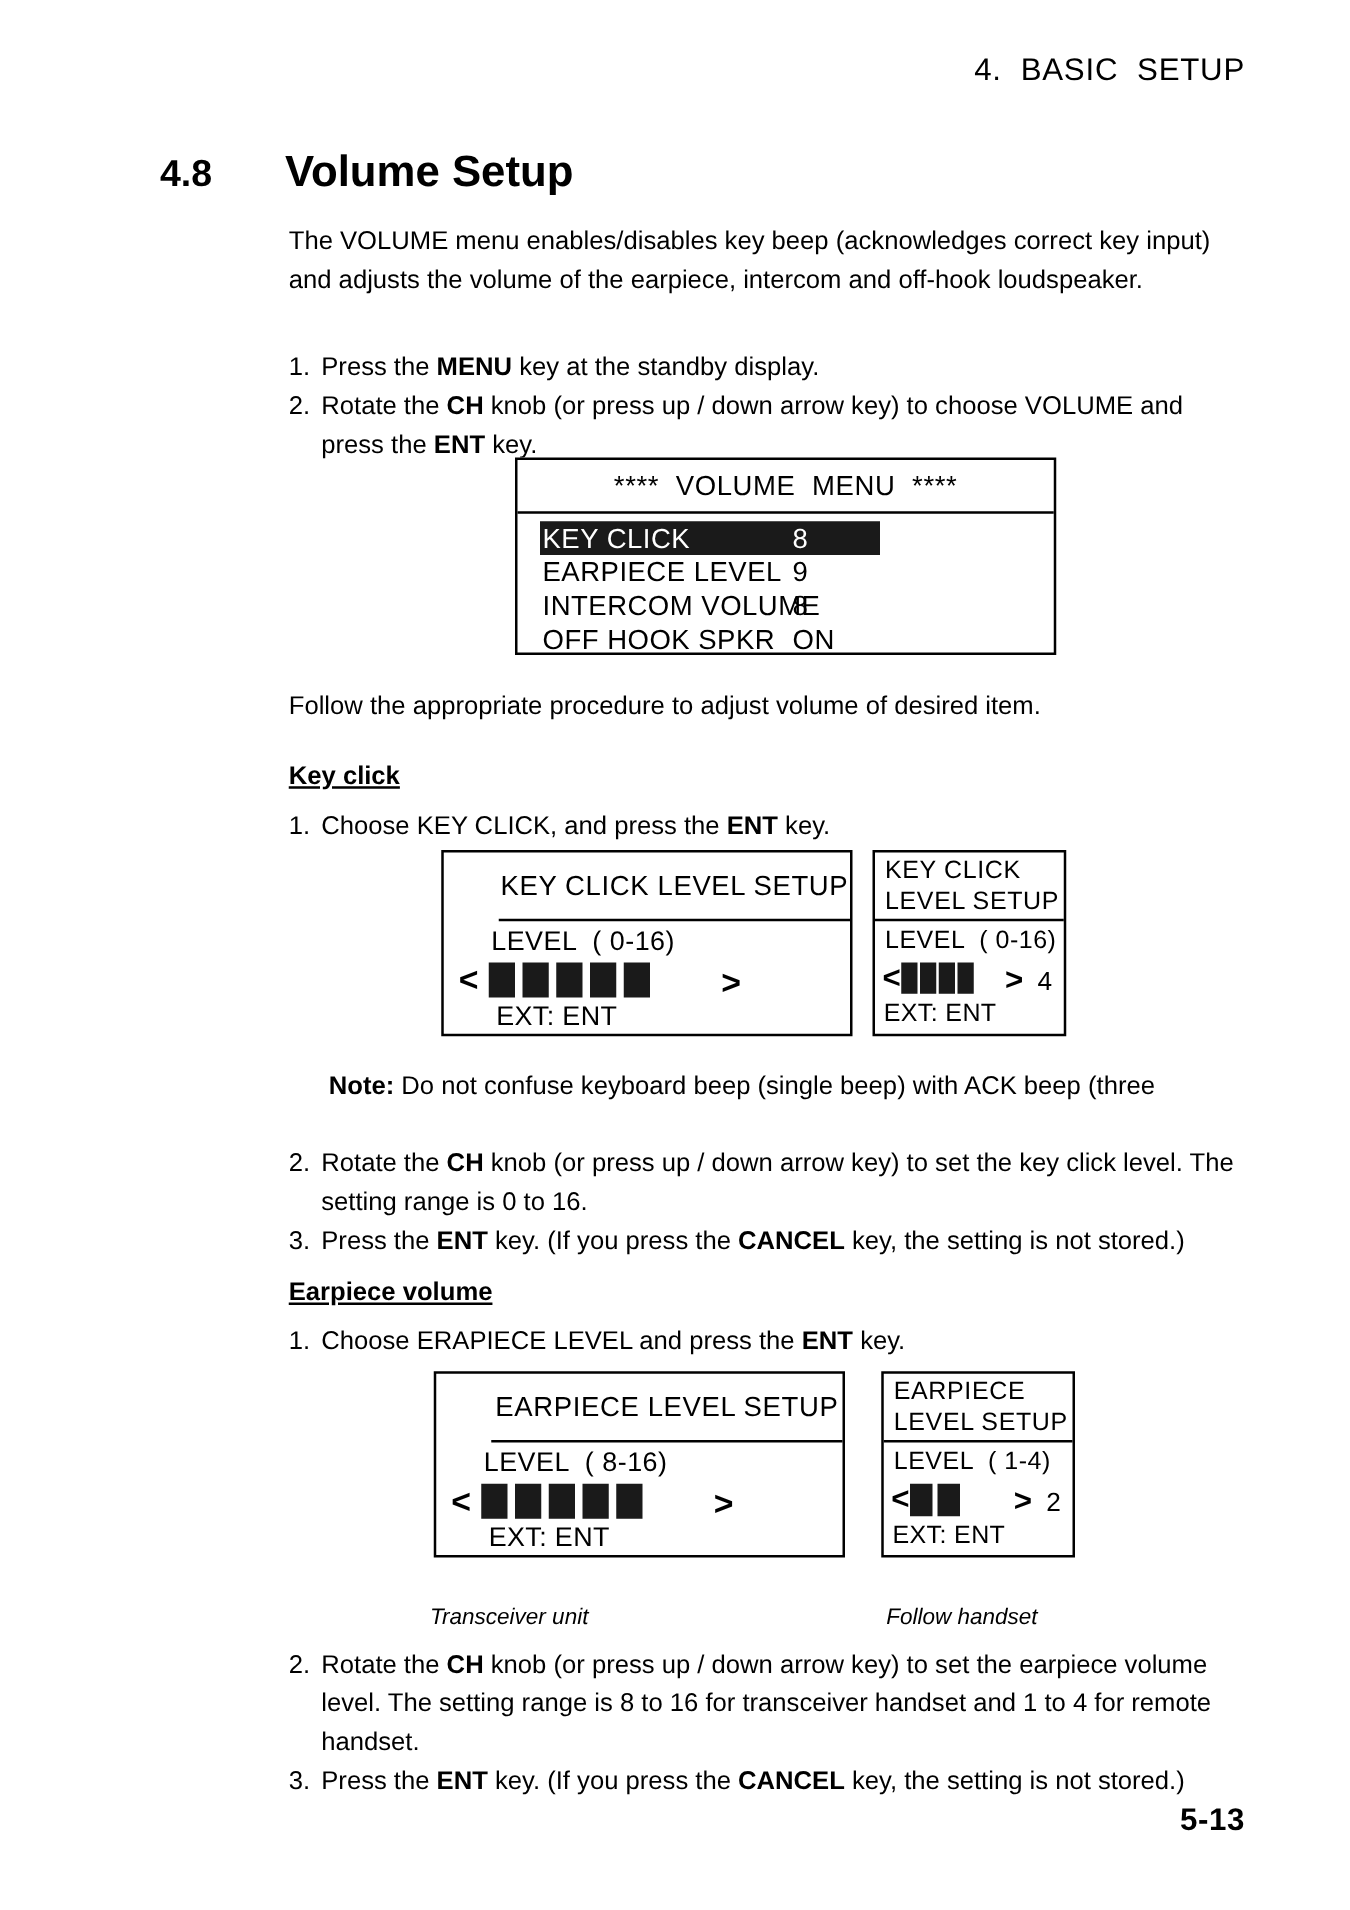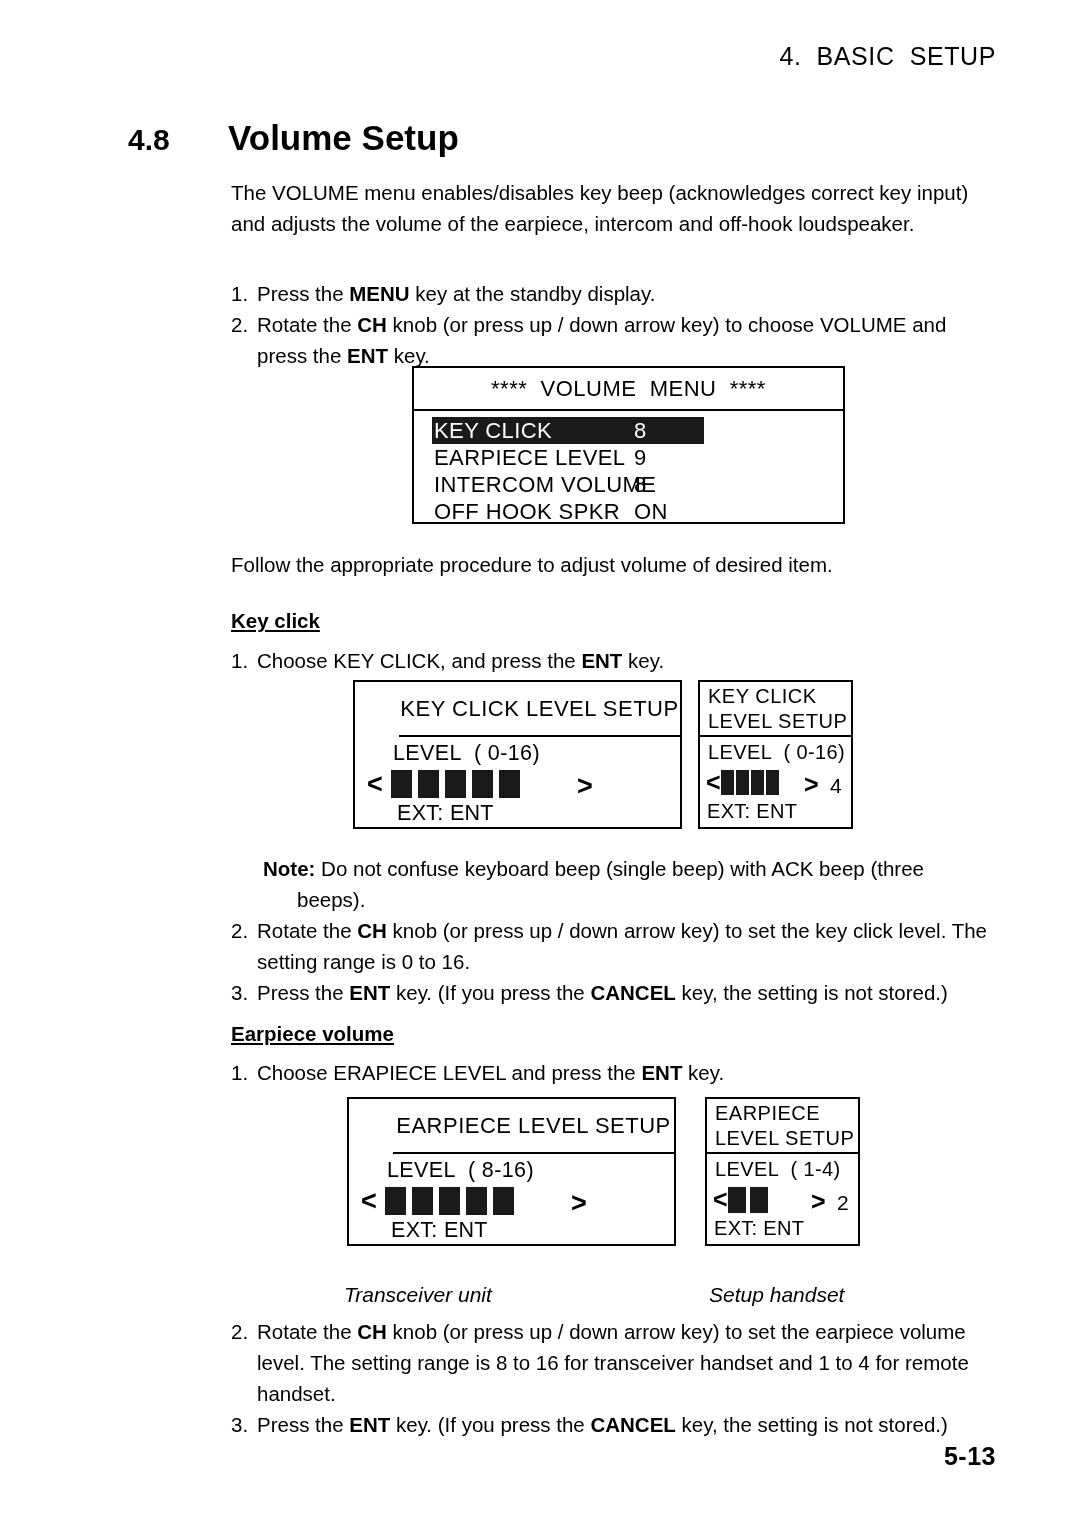--- a/index.html
+++ b/index.html
@@ -202,21 +202,21 @@
   #earpiece-rh { left: 705px; top: 1097px; }
   #earpiece-rh .caret-right { left: 104px; top: 34px; }
   #earpiece-rh .rhval {
     position: absolute; left: 130px; top: 37px; font-size: 21px;
   }
 
   
   .caption {
     position: absolute;
     font-style: italic;
-    font-size: 21px;
+    font-size: 18px;
   }
   #cap-tx { left: 344px; top: 1283px; }
   #cap-rh { left: 709px; top: 1283px; }
 
   
   .folio {
     position: absolute;
     right: 84px;
     top: 1442px;
     font-size: 25px;
@@ -324,21 +324,20 @@
       <div class="rhval">4</div>
       <div class="ext">EXT: ENT</div>
     </div>
   </div>
 
   <div class="body-col" style="top:853px;">
     <div class="noteblock">
       <b>Note:</b>
       <span>Do not confuse keyboard beep (single beep) with ACK beep (three</span>
     </div>
-    <div class="note-line2">beeps).</div>
   </div>
 
   <div class="body-col" style="top:915px;">
     <div class="numitem">
       <span class="num">2.</span>
       <span class="txt">Rotate the <b>CH</b> knob (or press up / down arrow key) to set the key click level. The setting range is 0 to 16.</span>
     </div>
     <div class="numitem">
       <span class="num">3.</span>
       <span class="txt">Press the <b>ENT</b> key. (If you press the <b>CANCEL</b> key, the setting is not stored.)</span>
@@ -386,21 +385,21 @@
             <span class="bar wide"></span>
           </span>
       </div>
       <div class="caret-right">&gt;</div>
       <div class="rhval">2</div>
       <div class="ext">EXT: ENT</div>
     </div>
   </div>
 
   <div class="caption" id="cap-tx">Transceiver unit</div>
-  <div class="caption" id="cap-rh">Setup handset</div>
+  <div class="caption" id="cap-rh">Follow handset</div>
 
   <div class="body-col" style="top:1316px;">
     <div class="numitem">
       <span class="num">2.</span>
       <span class="txt">Rotate the <b>CH</b> knob (or press up / down arrow key) to set the earpiece volume level. The setting range is 8 to 16 for transceiver handset and 1 to 4 for remote handset.</span>
     </div>
     <div class="numitem">
       <span class="num">3.</span>
       <span class="txt">Press the <b>ENT</b> key. (If you press the <b>CANCEL</b> key, the setting is not stored.)</span>
     </div>

